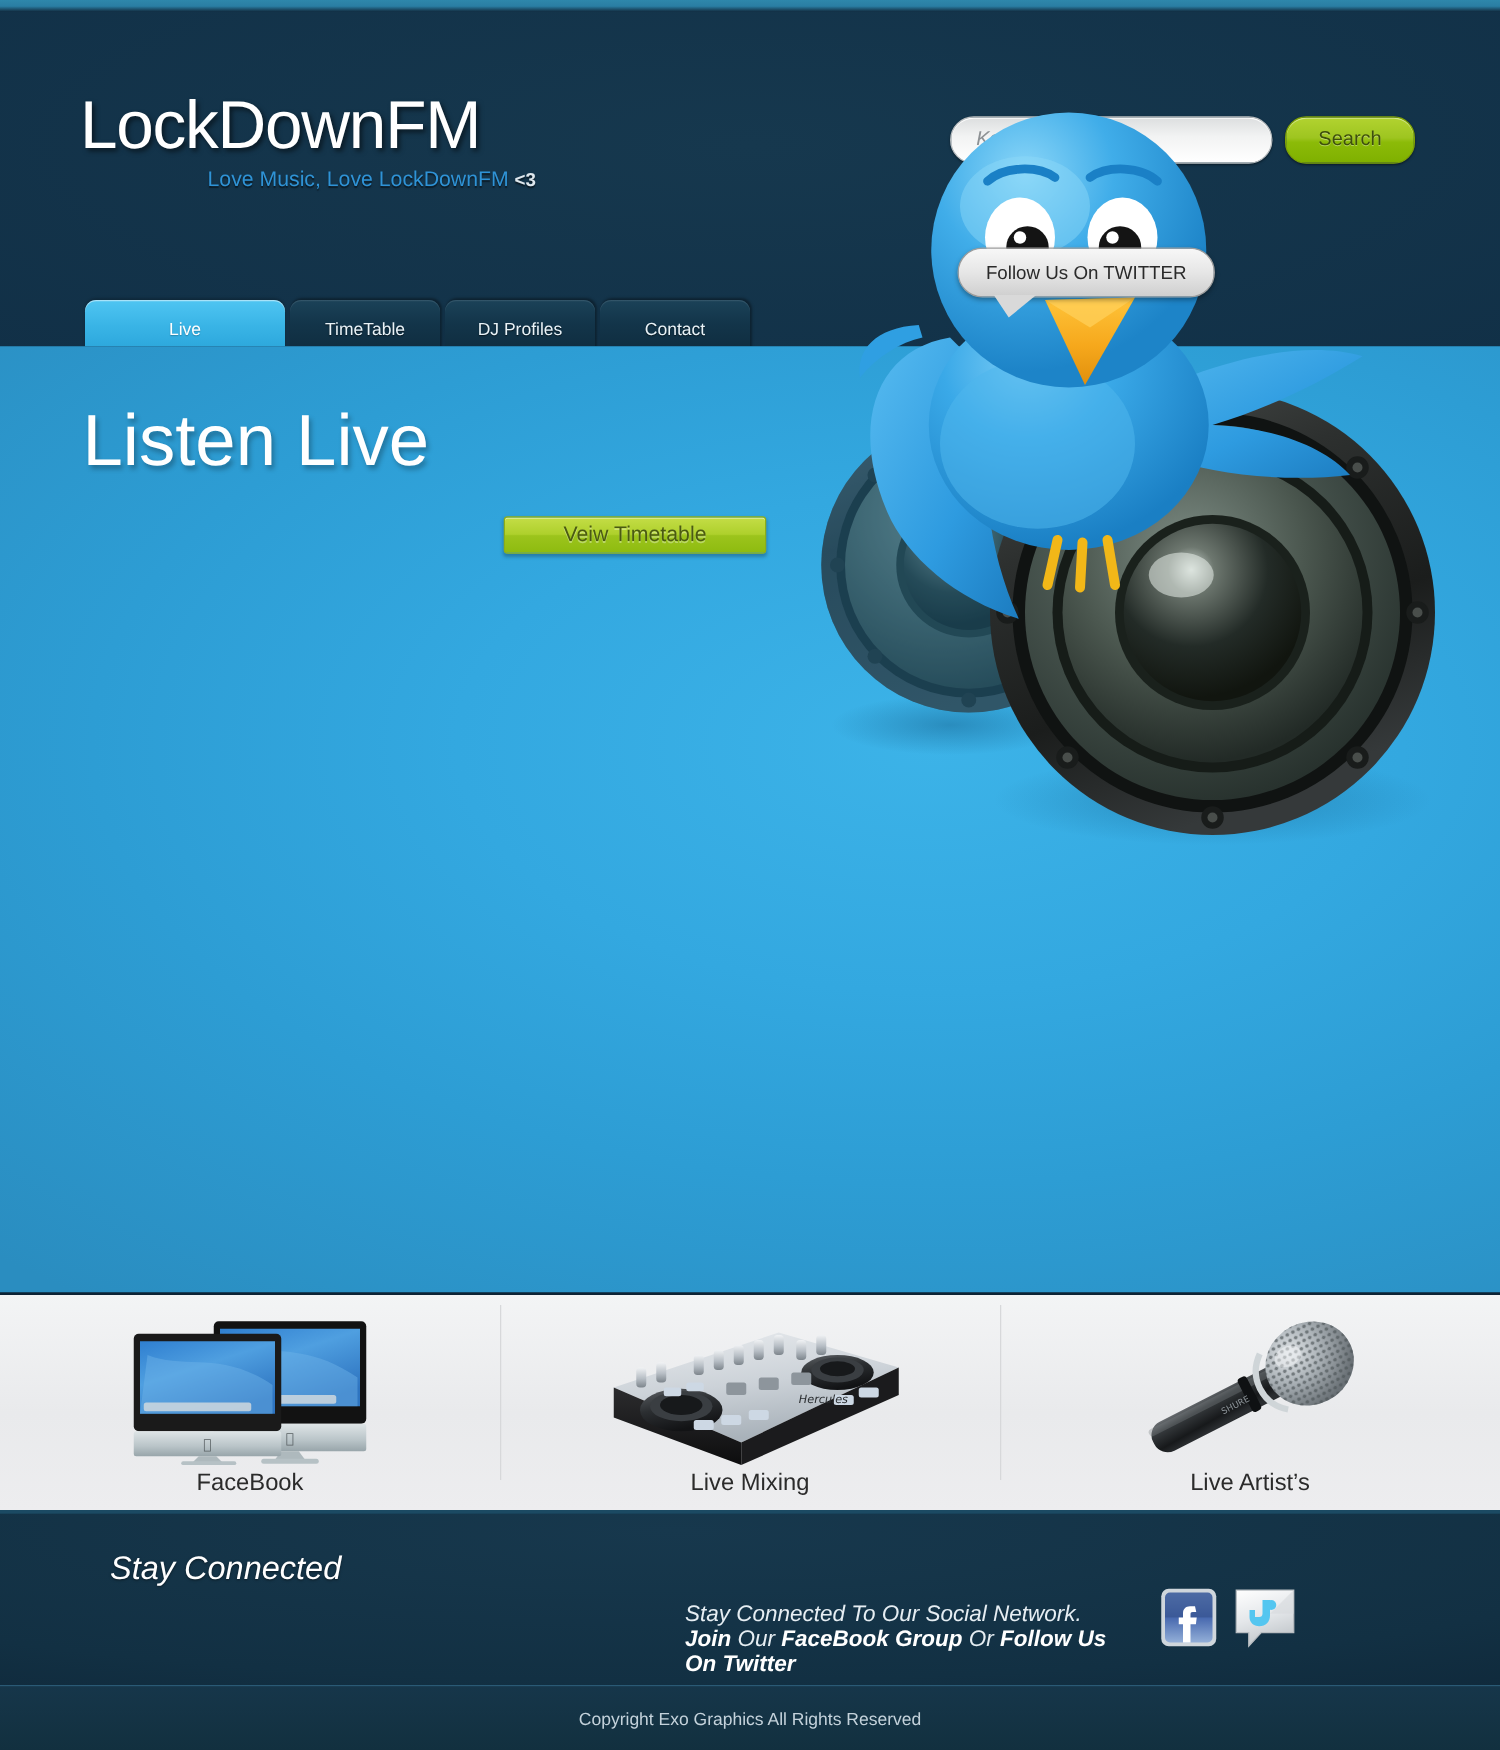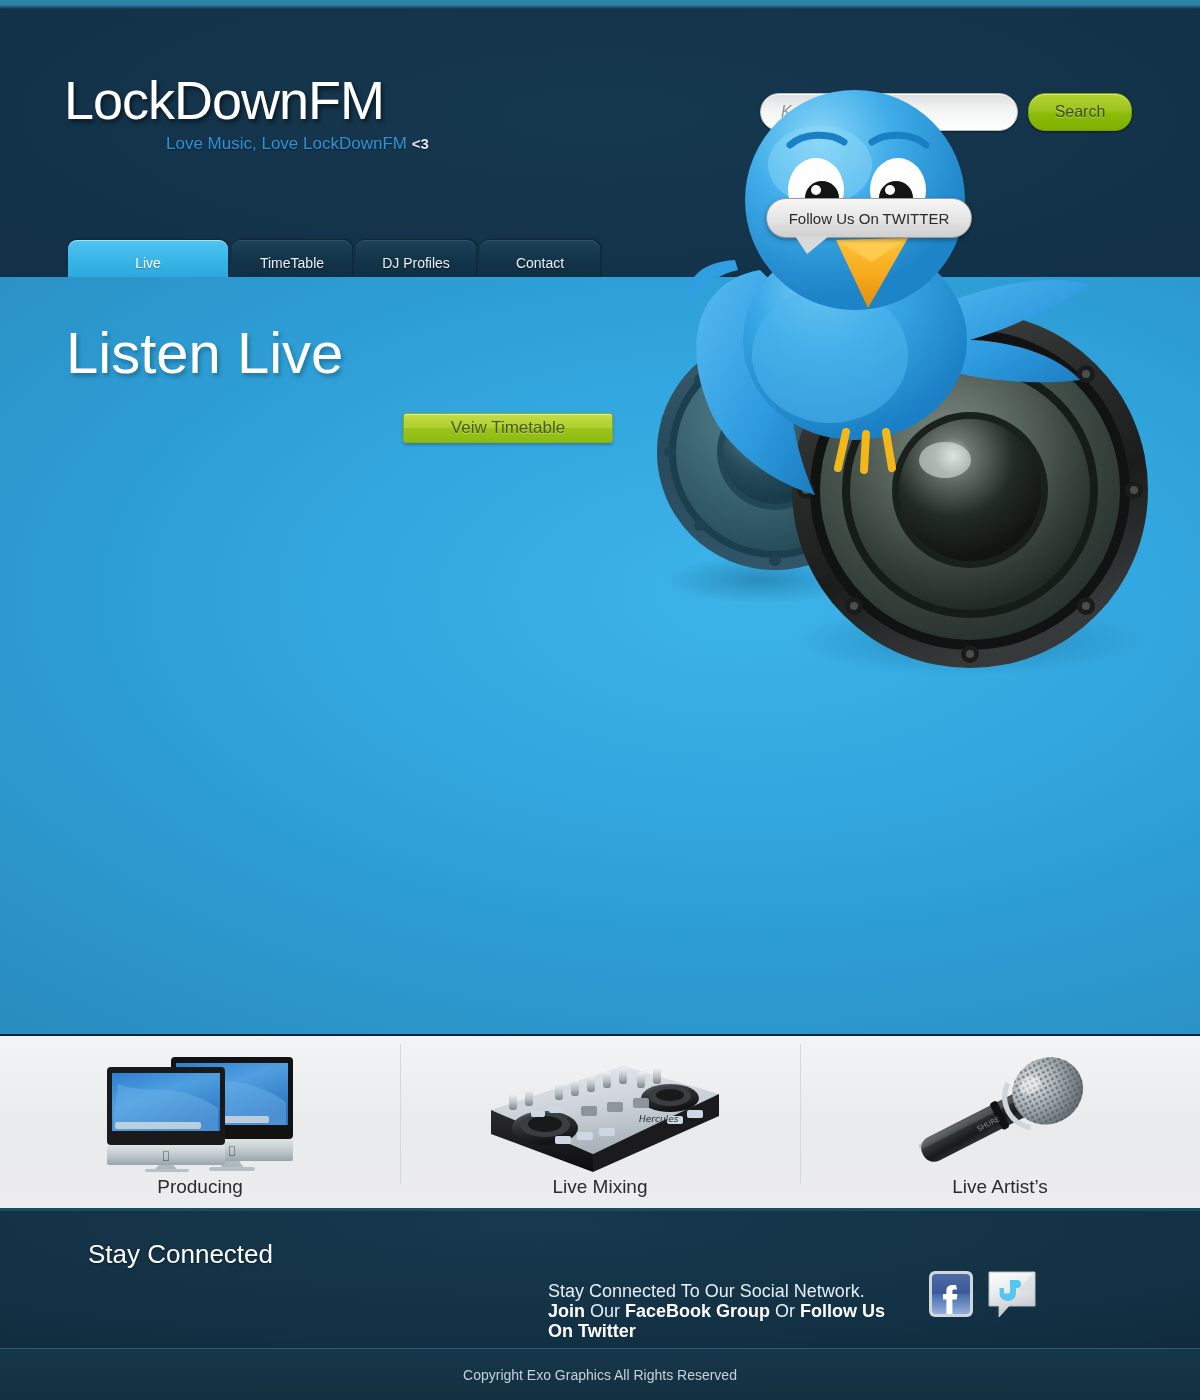--- a/index.html
+++ b/index.html
@@ -145,20 +145,21 @@
     background: #d7d8da;
   }
   .feature-img { height: 118px; display: flex; align-items: center; justify-content: center; }
   .feature-label { font-size: 19px; color: #2b2b2b; margin-top: 4px; }
 
   
   .footer {
     position: absolute; left: 0; top: 1208px; width: 1200px; height: 140px;
     background: radial-gradient(120% 160% at 45% 10%, #17384d 0%, #123043 55%, #0c2132 100%);
     border-top: 3px solid #1b4a63;
+    font-style: italic;
   }
   .footer-title {
     position: absolute; left: 88px; top: 28px;
     font-size: 26px; color: #ffffff; font-weight: 400;
     text-shadow: 0 1px 2px rgba(0,0,0,0.5);
   }
   .footer-text {
     position: absolute; left: 88px; top: 70px; width: 350px;
     font-size: 13.5px; line-height: 18px; color: #d3dde3;
   }
@@ -402,21 +403,21 @@
             <rect x="19" y="19" width="108" height="58" fill="url(#scr)"></rect>
             <path d="M25 30 C 55 42, 84 26, 125 54 L125 77 L19 77 Z" fill="#6fb4e8" opacity="0.45"></path>
             <rect x="22" y="68" width="86" height="7" rx="2" fill="#cfd8de" opacity="0.85"></rect>
             <rect x="14" y="91" width="118" height="20" rx="2" fill="url(#alu)"></rect>
             <path d="M66 111 l14 0 l6 6 l-26 0 z" fill="#aeb9bd"></path>
             <rect x="52" y="115" width="44" height="3" rx="1.5" fill="#b6c1c5"></rect>
             <text x="73" y="105" font-size="11" fill="#5a6265" text-anchor="middle" font-family="DejaVu Sans, sans-serif"></text>
           </g>
         </svg>
       </div>
-      <div class="feature-label">Producing</div>
+      <div class="feature-label">FaceBook</div>
     </div>
 
     <div class="feature">
       <div class="feature-img">
         <svg width="254" height="118" viewBox="0 0 254 118" xmlns="http://www.w3.org/2000/svg">
           <defs>
             <linearGradient id="deckTop" x1="0" y1="0" x2="0.3" y2="1">
               <stop offset="0%" stop-color="#e9ecef"></stop>
               <stop offset="55%" stop-color="#ccd2d8"></stop>
               <stop offset="100%" stop-color="#a9b2ba"></stop>

